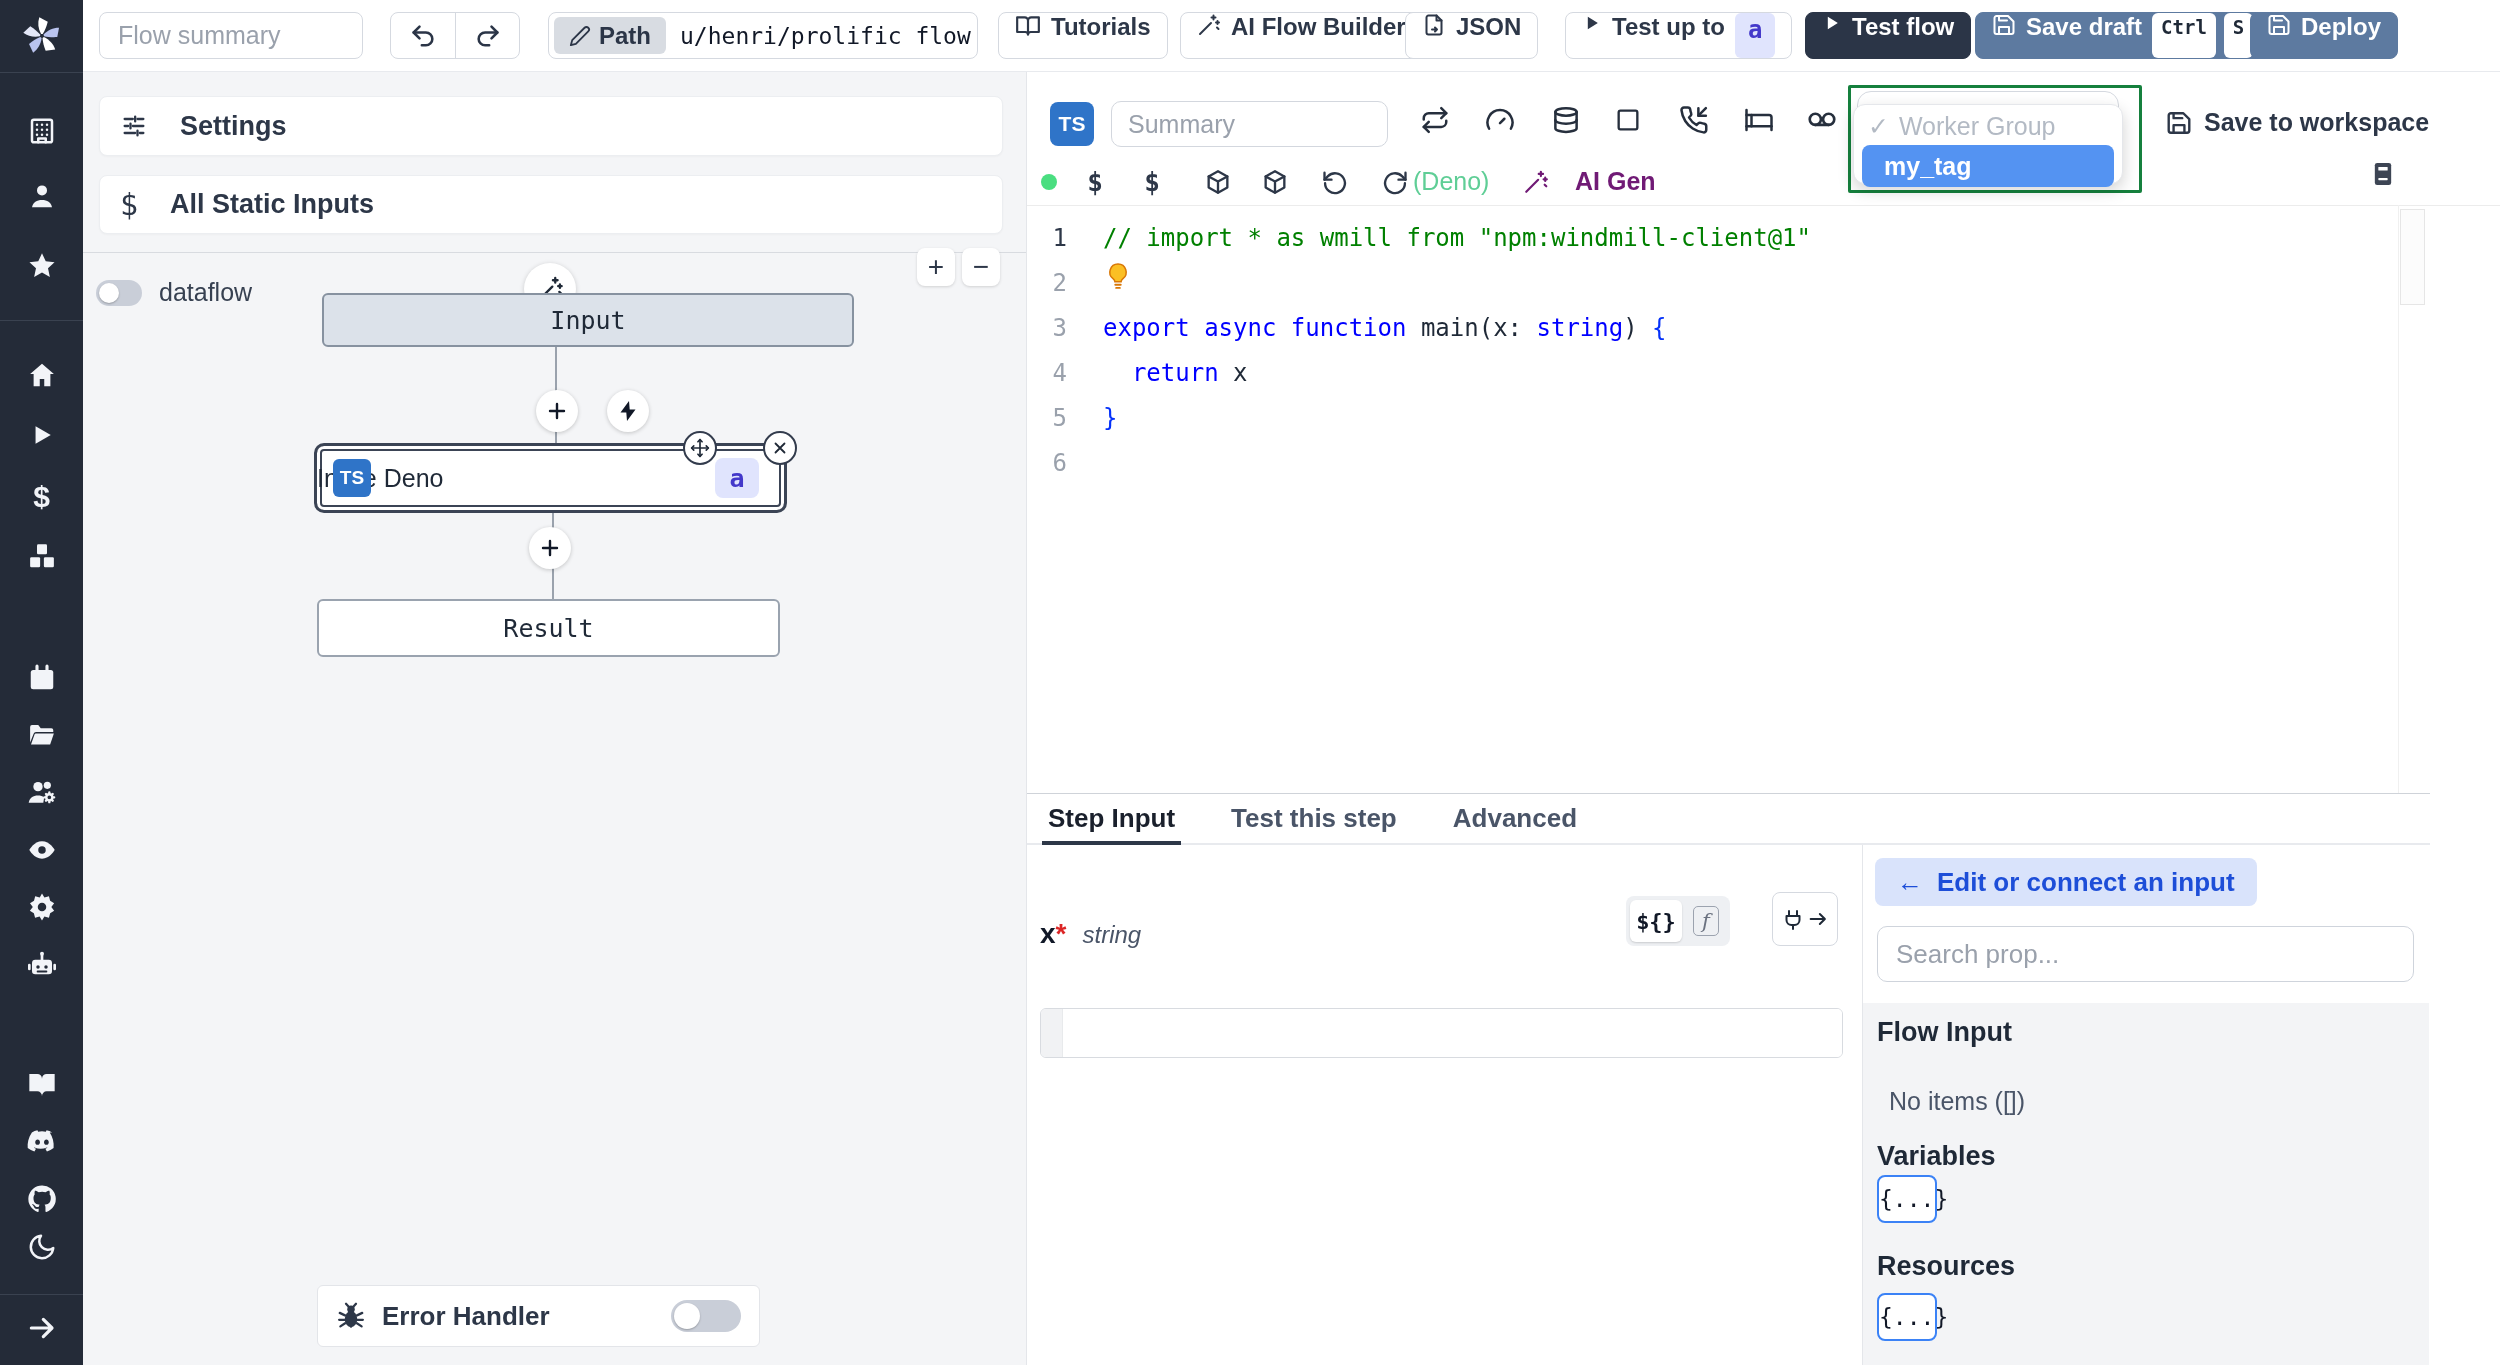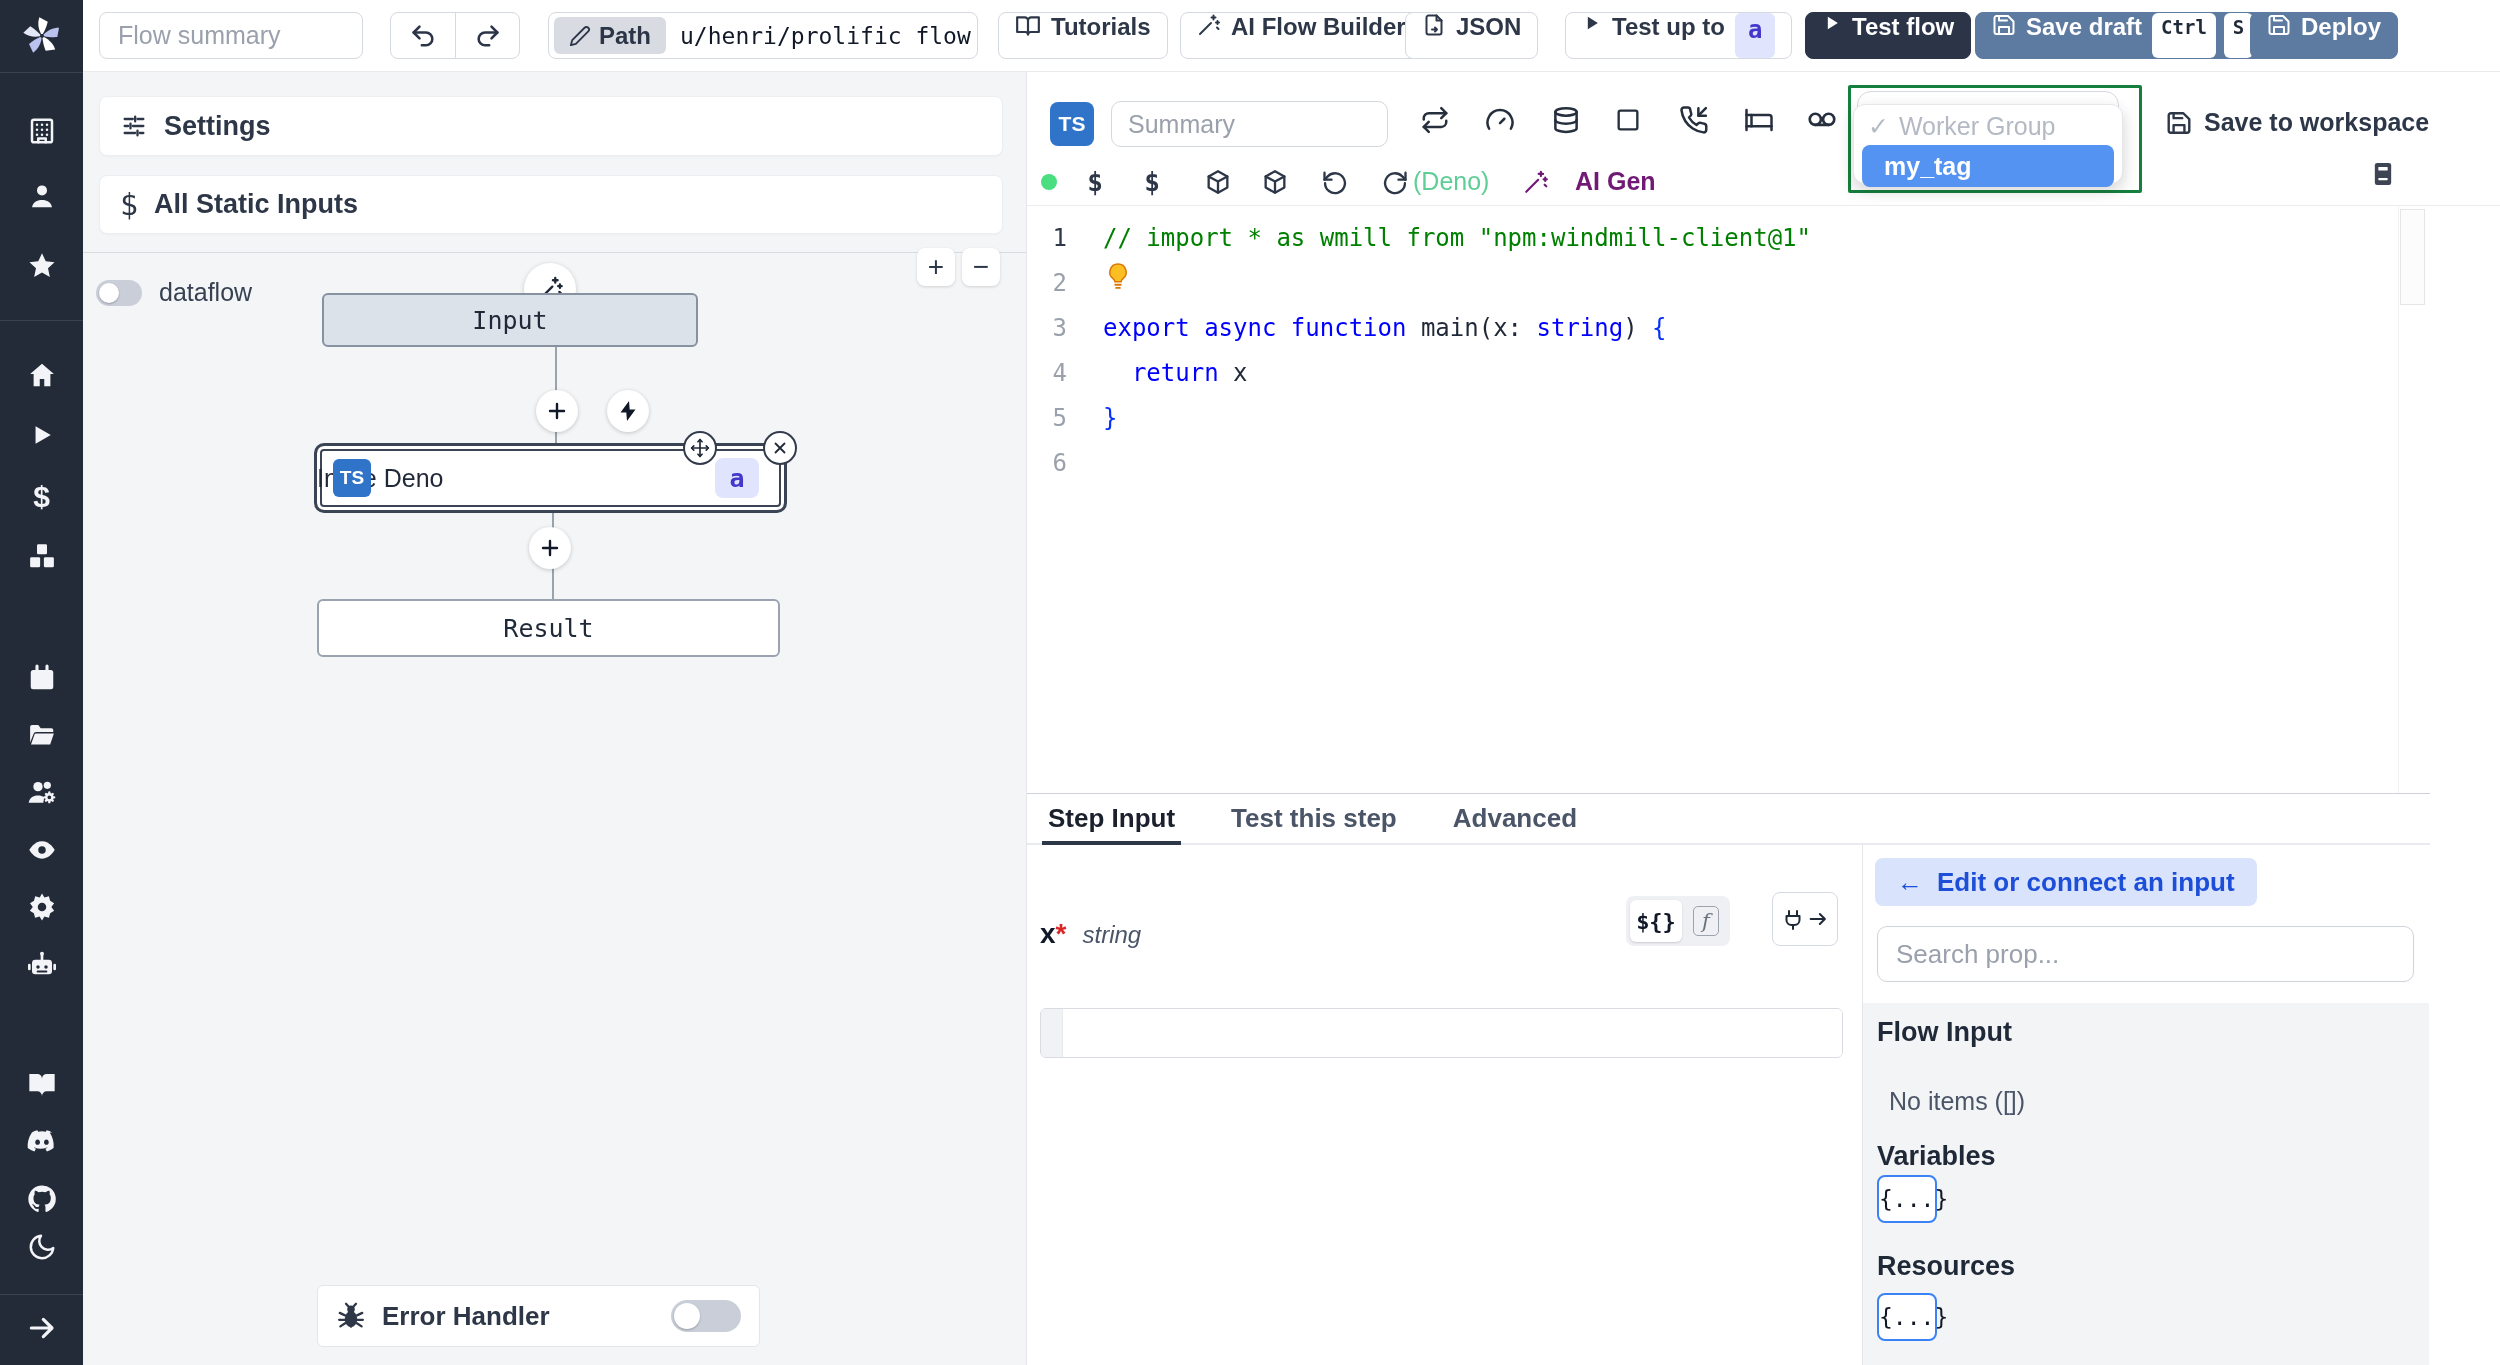--- a/index.html
+++ b/index.html
@@ -27,29 +27,29 @@
 .badge-a{background:#e0e4fd;color:#4338ca;font-family:"DejaVu Sans Mono",monospace;font-size:24px;font-weight:700;border-radius:6px;padding:3px 13px}
 .undo-redo{position:absolute;top:12px;left:307px;height:47px;display:flex;border:1px solid #d5d9e0;border-radius:8px;background:#fff;overflow:hidden}
 .ur-cell{width:64px;display:grid;place-items:center;color:#2b3547;cursor:pointer}
 .ur-cell+.ur-cell{border-left:1px solid #d5d9e0}
 .path-group{position:absolute;top:12px;left:465px;width:430px;height:47px;border:1px solid #d5d9e0;border-radius:8px;background:#fff;display:flex;align-items:center}
 .path-chip{height:37px;margin:0 0 0 5px;background:#d8dce2;border-radius:6px;display:flex;align-items:center;gap:8px;padding:0 15px;font-size:24px;font-weight:600;color:#2b3547;cursor:pointer}
 .path-value{flex:1;border:none;font-family:"DejaVu Sans Mono",monospace;font-size:23px;color:#111827;padding:0 14px;background:transparent}
 
 
 .flow-panel{position:absolute;left:83px;top:72px;width:944px;height:1293px;background:#f4f5f7;border-right:1px solid #e4e6ea}
-.panel-row{position:absolute;left:16px;width:904px;background:#fff;border:1px solid #eceef1;border-radius:8px;display:flex;align-items:center;gap:16px;padding:0 20px;font-size:27px;font-weight:700;color:#2d3748;cursor:pointer;box-shadow:0 1px 2px rgba(0,0,0,.03)}
+.panel-row{position:absolute;left:16px;width:904px;background:#fff;border:1px solid #eceef1;border-radius:8px;display:flex;align-items:center;gap:32px;padding:0 20px;font-size:27px;font-weight:700;color:#2d3748;cursor:pointer;box-shadow:0 1px 2px rgba(0,0,0,.03)}
 .fp-divider{position:absolute;top:180px;left:0;width:100%;height:1px;background:#d8dbe0}
 .toggle{border-radius:999px;background:#c9ced8;position:relative;cursor:pointer;flex:none}
 .toggle .knob{position:absolute;top:3px;left:3px;background:#fff;border-radius:50%;box-shadow:0 1px 2px rgba(0,0,0,.25)}
 .wand-fab{position:absolute;left:441px;top:191px;width:52px;height:52px;border-radius:50%;background:#fff;box-shadow:0 1px 5px rgba(0,0,0,.18);display:grid;place-items:center;color:#1f2937;cursor:pointer}
 .zoom-btn{position:absolute;width:38px;height:38px;border-radius:8px;background:#fff;box-shadow:0 1px 3px rgba(0,0,0,.15);display:grid;place-items:center;font-size:28px;color:#2d3748;cursor:pointer}
 .edge{position:absolute;width:1.5px;background:#9aa2ad}
 .gnode{position:absolute;display:grid;place-items:center;font-family:"DejaVu Sans Mono",monospace;font-size:25px;color:#1f2937;cursor:pointer}
-.node-input{left:239px;top:221px;width:376px;height:54px;background:#dce2ea;border:2px solid #8792a0;border-radius:6px}
+.node-input{left:239px;top:221px;width:532px;height:54px;background:#dce2ea;border:2px solid #8792a0;border-radius:6px}
 .node-result{left:234px;top:527px;width:463px;height:58px;background:#fff;border:2px solid #9aa3af;border-radius:6px}
 .node-step{position:absolute;left:231px;top:371px;width:473px;height:70px;background:#fff;border:3px solid #3b4455;border-radius:10px;box-shadow:inset 0 0 0 3px #fff,inset 0 0 0 5px #3b4455;display:flex;align-items:center;cursor:pointer}
 .ts-badge{width:38px;height:38px;border-radius:6px;background:#2f74c8;color:#fff;font-weight:700;font-size:19px;display:grid;place-items:center}
 .node-step .ts-badge{position:absolute;left:16px}
 .step-label{width:100%;text-align:left;font-size:25px;color:#1f2937}
 .node-id-badge{position:absolute;right:25px;width:44px;height:40px;background:#e0e4fd;border-radius:8px;color:#4338ca;font-family:"DejaVu Sans Mono",monospace;font-size:25px;font-weight:700;display:grid;place-items:center}
 .node-ctl{position:absolute;width:34px;height:34px;border-radius:50%;background:#fff;border:2.5px solid #333c4d;display:grid;place-items:center;color:#1f2937;cursor:pointer;z-index:5}
 .plus-fab{position:absolute;width:42px;height:42px;border-radius:50%;background:#fff;box-shadow:0 1px 4px rgba(0,0,0,.2);display:grid;place-items:center;color:#111827;cursor:pointer;z-index:4}
 .err-row{position:absolute;left:234px;top:1213px;width:443px;height:62px;background:#fff;border:1px solid #e3e5e9;border-radius:6px;display:flex;align-items:center;gap:16px;padding:0 18px;font-size:26px;font-weight:700;color:#2d3748;cursor:pointer}
 

